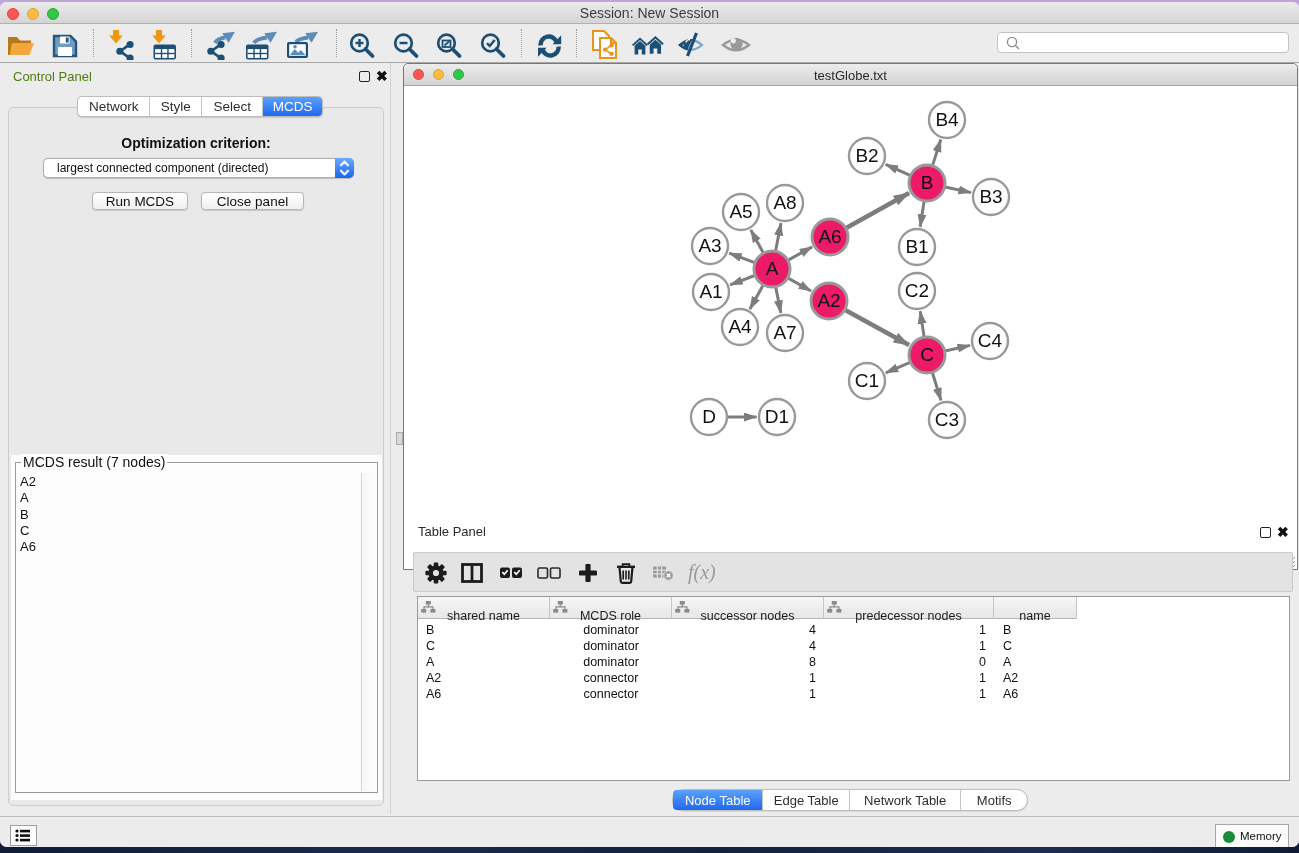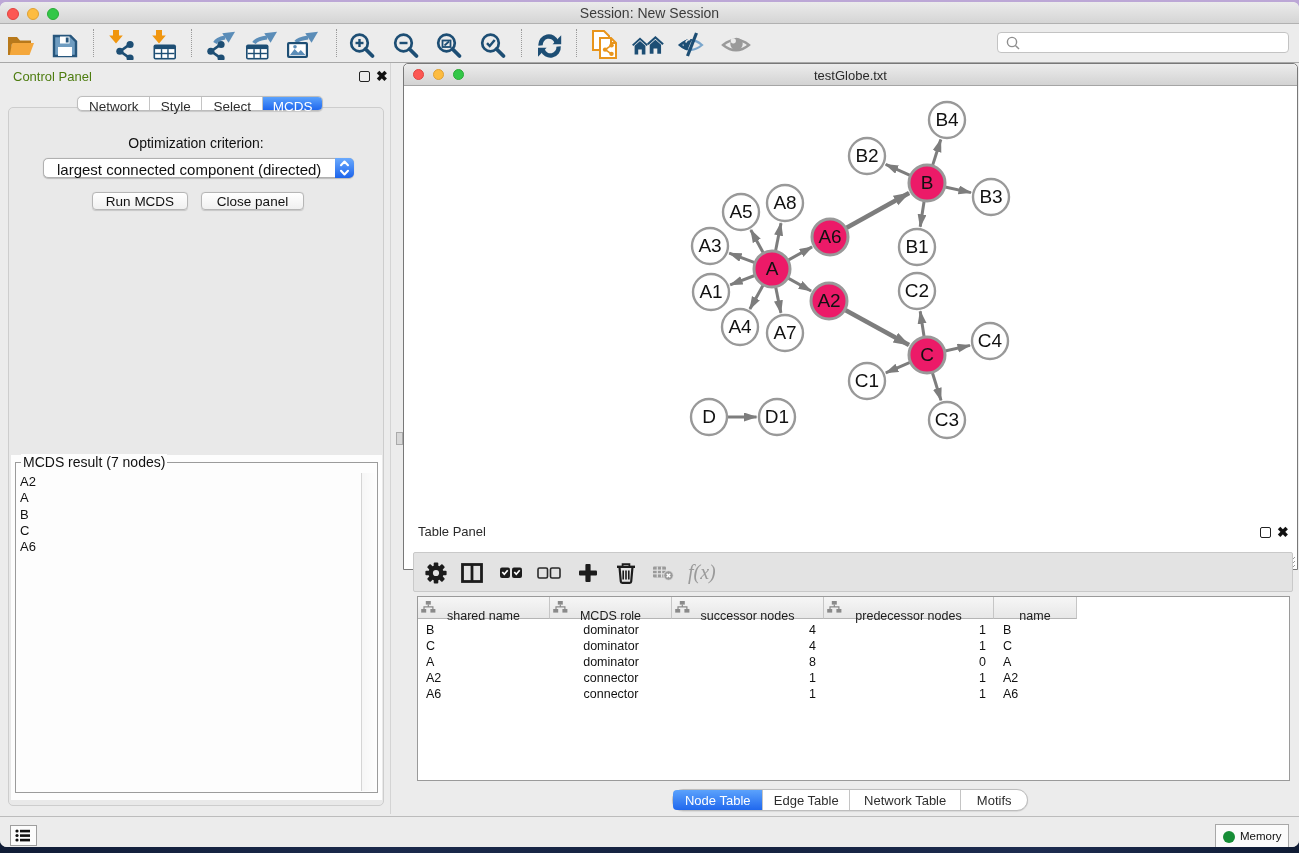--- a/index.html
+++ b/index.html
@@ -12,31 +12,31 @@
 .tl { position:absolute; top:5.5px; width:12px; height:12px; border-radius:50%; }
 #titlebar .t { position:absolute; width:100%; text-align:center; top:3px; font-size:14px; color:#3c3c3c; }
 #toolbar { position:absolute; left:0; top:22px; width:100%; height:39px; background:#ececec; border-bottom:1px solid #a8a8a8; }
 .tsep { position:absolute; top:5px; height:28px; width:0; border-left:1px dotted #9a9a9a; }
 #search { position:absolute; left:997px; top:8px; width:292px; height:21px; background:#fff;
   border:1px solid #c3c3c3; border-radius:4px; }
 
 #cp-title { position:absolute; left:13px; top:67px; font-size:13px; color:#4d7c0f; }
 .float-ic { position:absolute; width:11px; height:11px; border:1.6px solid #222; border-radius:2px; background:transparent; }
 .close-x { position:absolute; font-size:14px; font-weight:bold; color:#111; line-height:11px; }
-#cp-tabs { position:absolute; left:77px; top:94px; width:246px; height:15px; border:1px solid #bdbdbd;
+#cp-tabs { position:absolute; left:77px; top:94px; width:246px; height:21px; border:1px solid #bdbdbd;
   border-radius:5px; background:#fff; display:flex; box-shadow:0 0.5px 1px rgba(0,0,0,0.15); }
 #cp-tabs div { font-size:13.5px; color:#2e2e2e; text-align:center; line-height:20px; border-right:1px solid #c4c4c4; }
 #cp-tabs div:last-child { border-right:none; }
 #cp-tabs .sel { background:linear-gradient(#5ba2fc,#2068ee); color:#fff; border-radius:0 4px 4px 0; }
 #cp-box { position:absolute; left:8px; top:105px; width:376px; height:699px; background:#e9e9e9;
   border:1px solid #cdcdcd; border-radius:5px; }
-#opt-label { position:absolute; left:0; top:133px; width:392px; text-align:center; font-size:14px; color:#111; }
+#opt-label { position:absolute; left:0; top:133px; width:392px; text-align:center; font-size:14px; color:#111;font-weight:bold; }
 #dd { position:absolute; left:43px; top:156px; width:311px; height:20px; background:#fff;
   border:1px solid #b0b0b0; border-radius:5px; box-shadow:0 0.5px 1px rgba(0,0,0,0.2); }
-#dd .txt { position:absolute; left:13px; top:2px; font-size:15px; color:#111; }
+#dd .txt { position:absolute; left:13px; top:2px; font-size:12px; color:#111; }
 #dd .step { position:absolute; right:-1px; top:-1px; width:19px; height:20px;
   background:linear-gradient(#6baafd,#1c64ec); border-radius:0 5px 5px 0; }
 .btn { position:absolute; height:18px; background:linear-gradient(#fff,#f0f0f0); border:1px solid #b6b6b6;
   border-radius:4px; font-size:13.5px; color:#111; text-align:center; line-height:17px;
   box-shadow:0 0.5px 1px rgba(0,0,0,0.15); }
 #mcds-white { position:absolute; left:11px; top:453px; width:371px; height:345px; background:#fdfdfd; }
 #mcds-fs { position:absolute; left:15px; top:460px; width:363px; height:331px; border:1px solid #9b9b9b; }
 #mcds-label { position:absolute; left:21px; top:452px; font-size:14px; color:#111; background:#fdfdfd; padding:0 2px; }
 #mcds-list { position:absolute; left:20px; top:472px; font-size:13px; color:#111; line-height:16.3px; }
 #mcds-sb { position:absolute; right:1px; top:10px; bottom:1px; width:15px;

